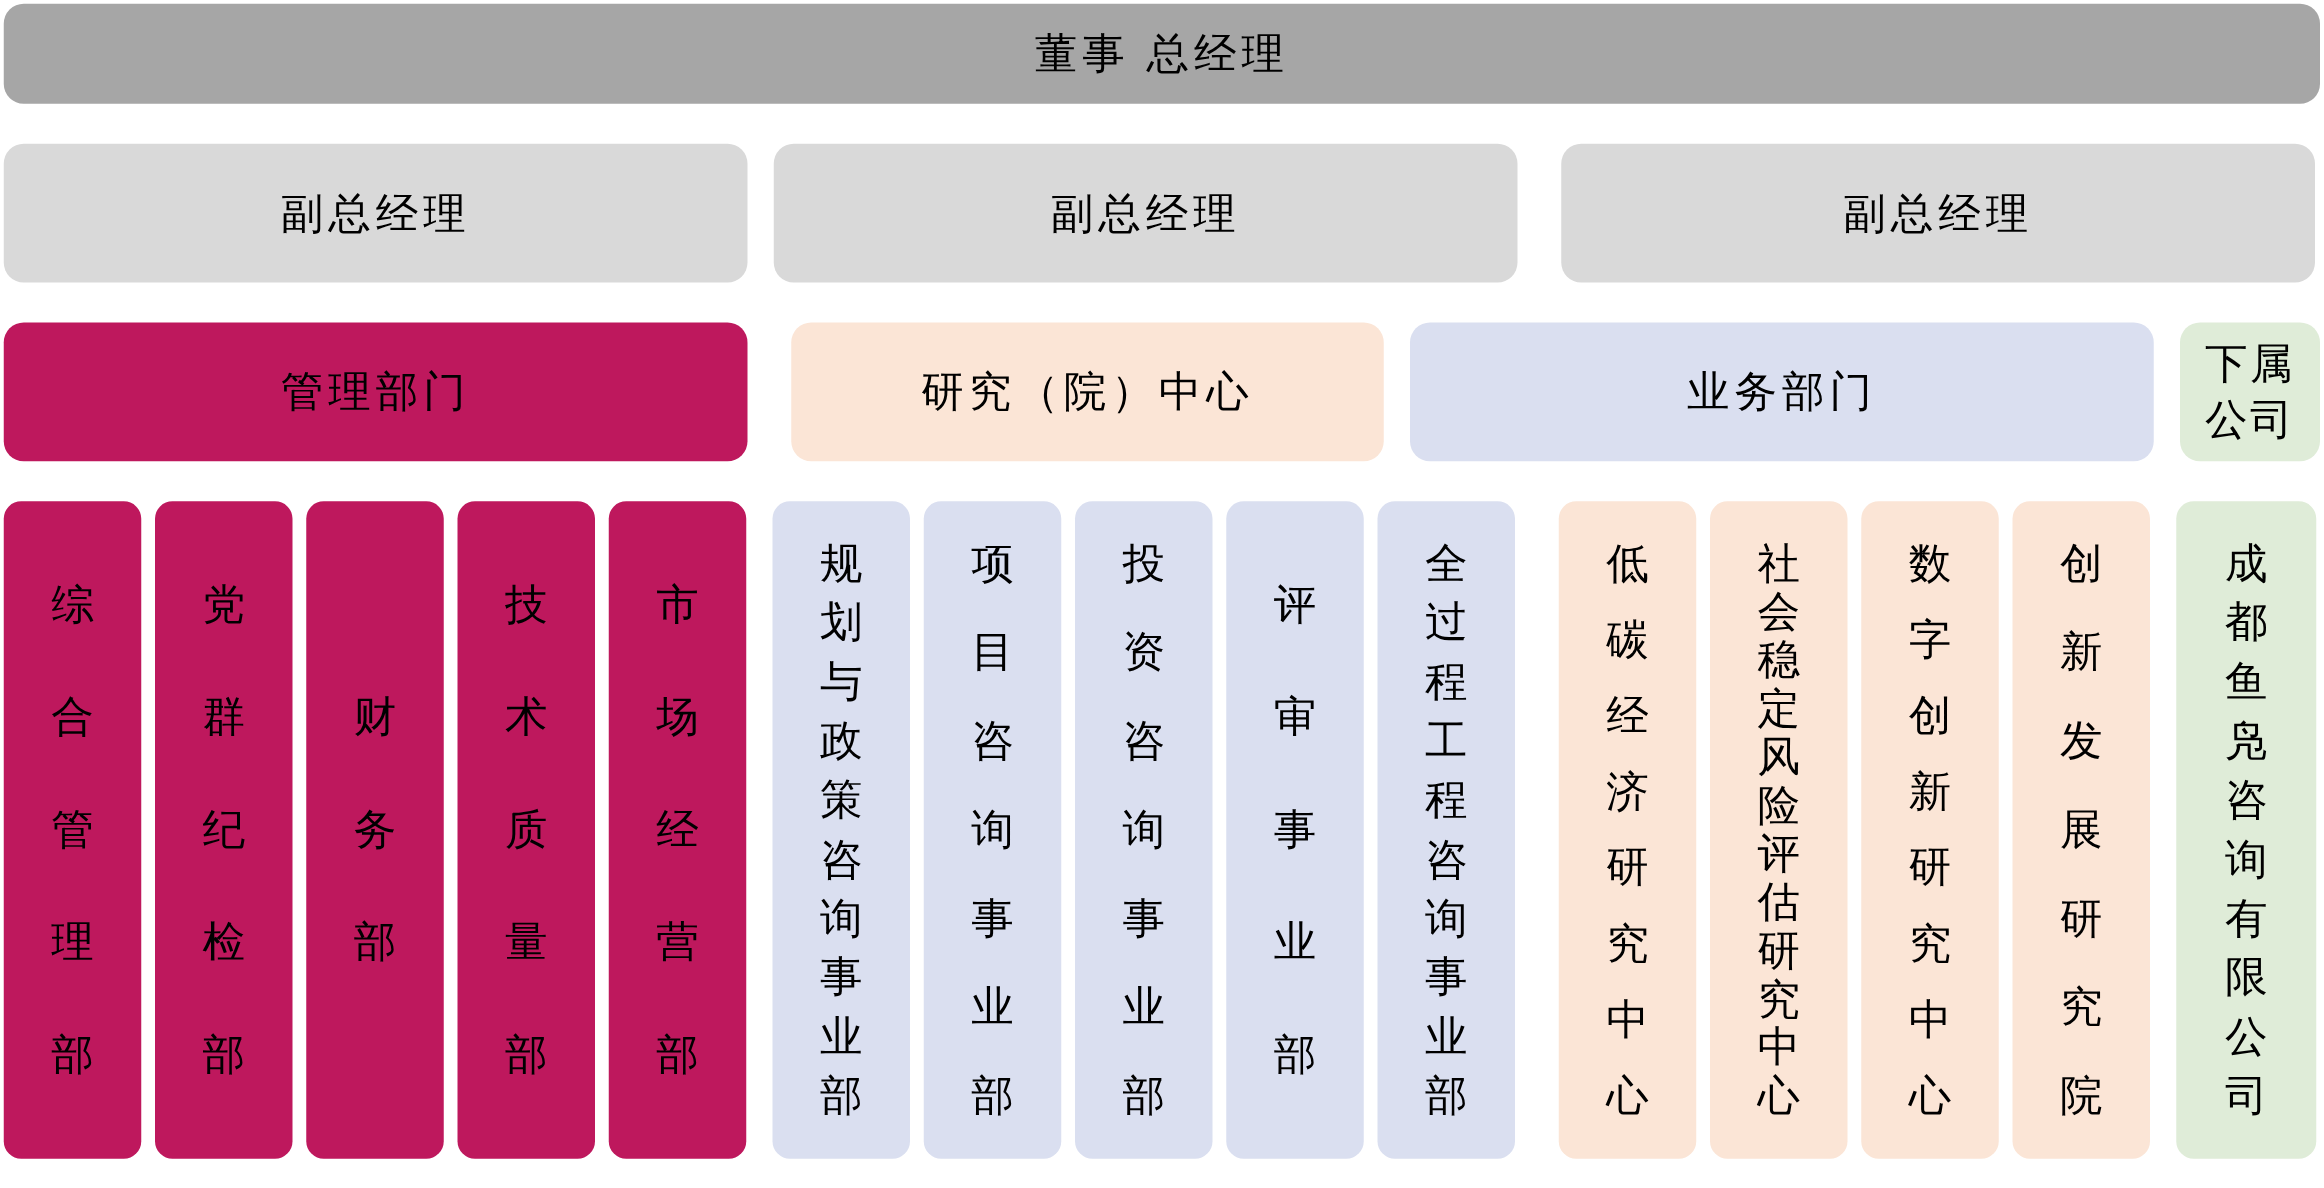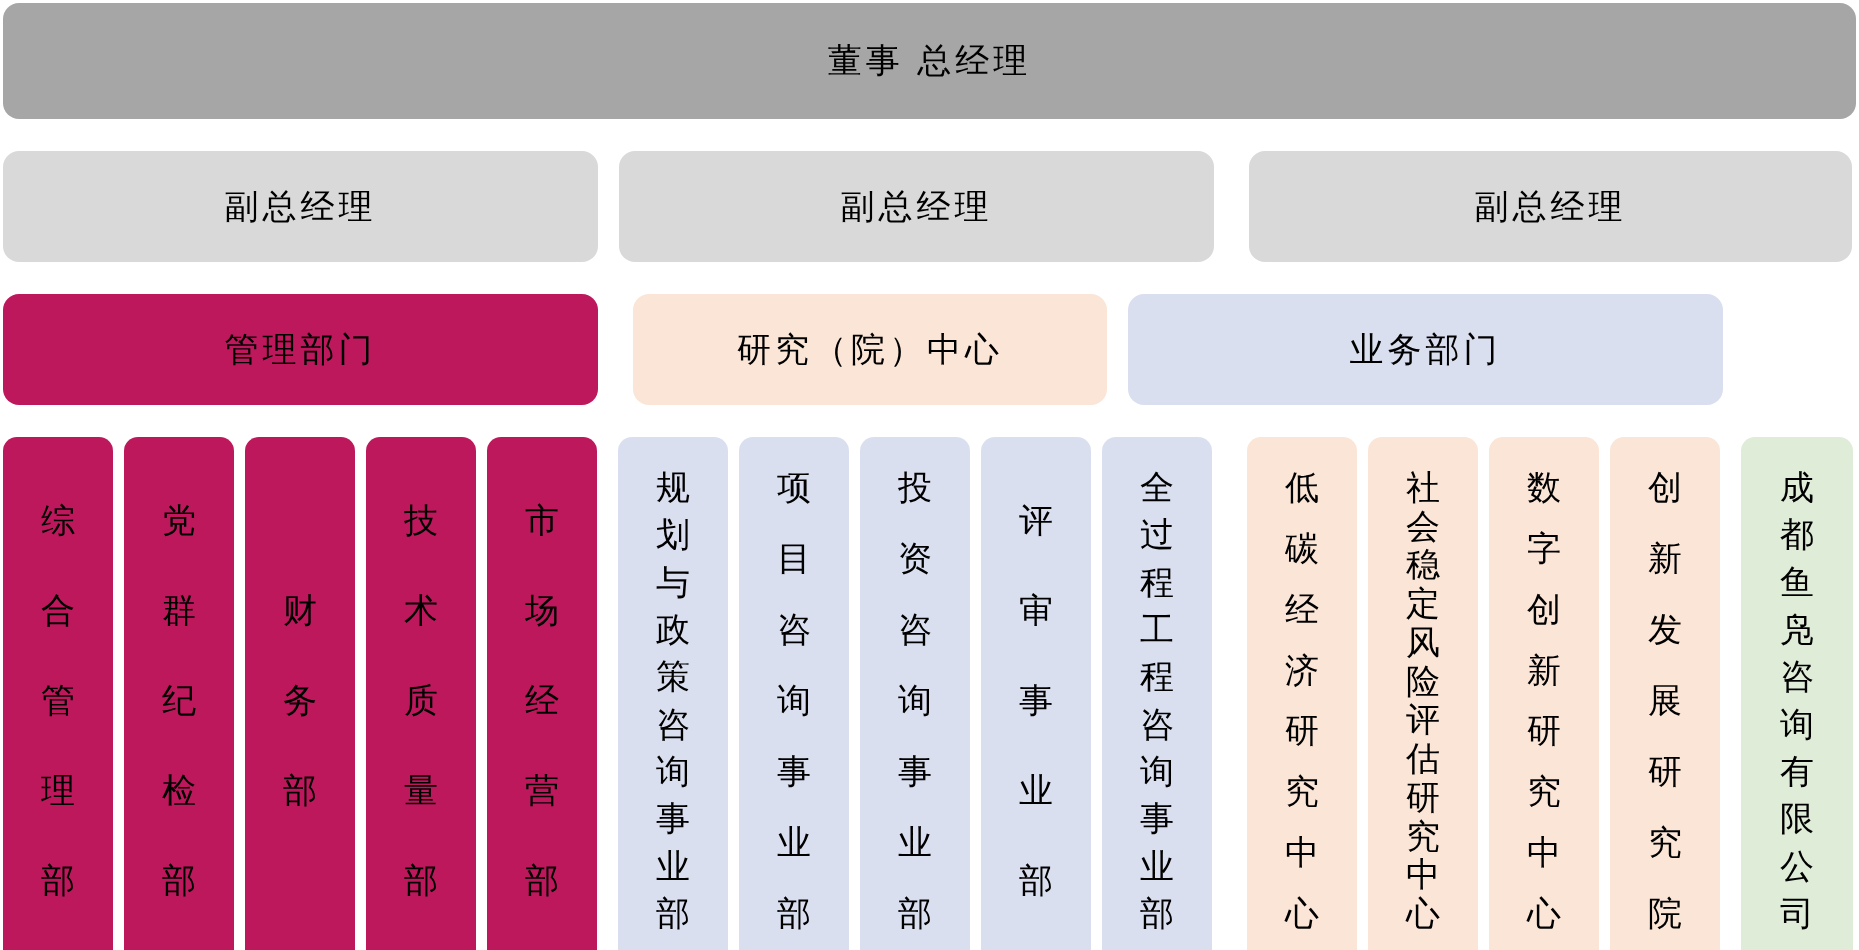--- a/index.html
+++ b/index.html
@@ -9,21 +9,21 @@
   .chart { position:relative; width:1859px; height:950px; padding:3px; }
 
   .row { display:flex; margin-top:32px; }
 
   .box {
     display:flex; align-items:center; justify-content:center;
     border-radius:16px; font-size:34px; letter-spacing:4px;
     text-align:center; color:#000;
   }
 
-  .root-bar   { width:1853px; height:116px; background:#a6a6a6; }
+  .root-bar   { width:1853px; height:80px; background:#a6a6a6; }
   .h111       { height:111px; }
 
   .w595 { width:595px; }
   .w474 { width:474px; }
   .w112 { width:112px; }
 
   .ml21 { margin-left:21px; }
   .ml35 { margin-left:35px; }
 
   .c-gray  { background:#d9d9d9; }
@@ -70,20 +70,23 @@
 
   <div class="row">
     <div class="box h111 w595 c-blue">
       <span>管理部门</span>
     </div>
     <div class="box h111 w474 c-peach ml35">
       <span>研究（院）中心</span>
     </div>
     <div class="box h111 w595 c-lav ml21">
       <span>业务部门</span>
+    </div>
+    <div class="box h111 w112 c-green ml21 wrap2">
+      <span>下属公司</span>
     </div>
   </div>
 
   <div class="row">
 
     <div class="cols">
       <div class="col c-blue">
         <div class="vtext" style="row-gap: 56px;">
             <span>综</span>
             <span>合</span>

